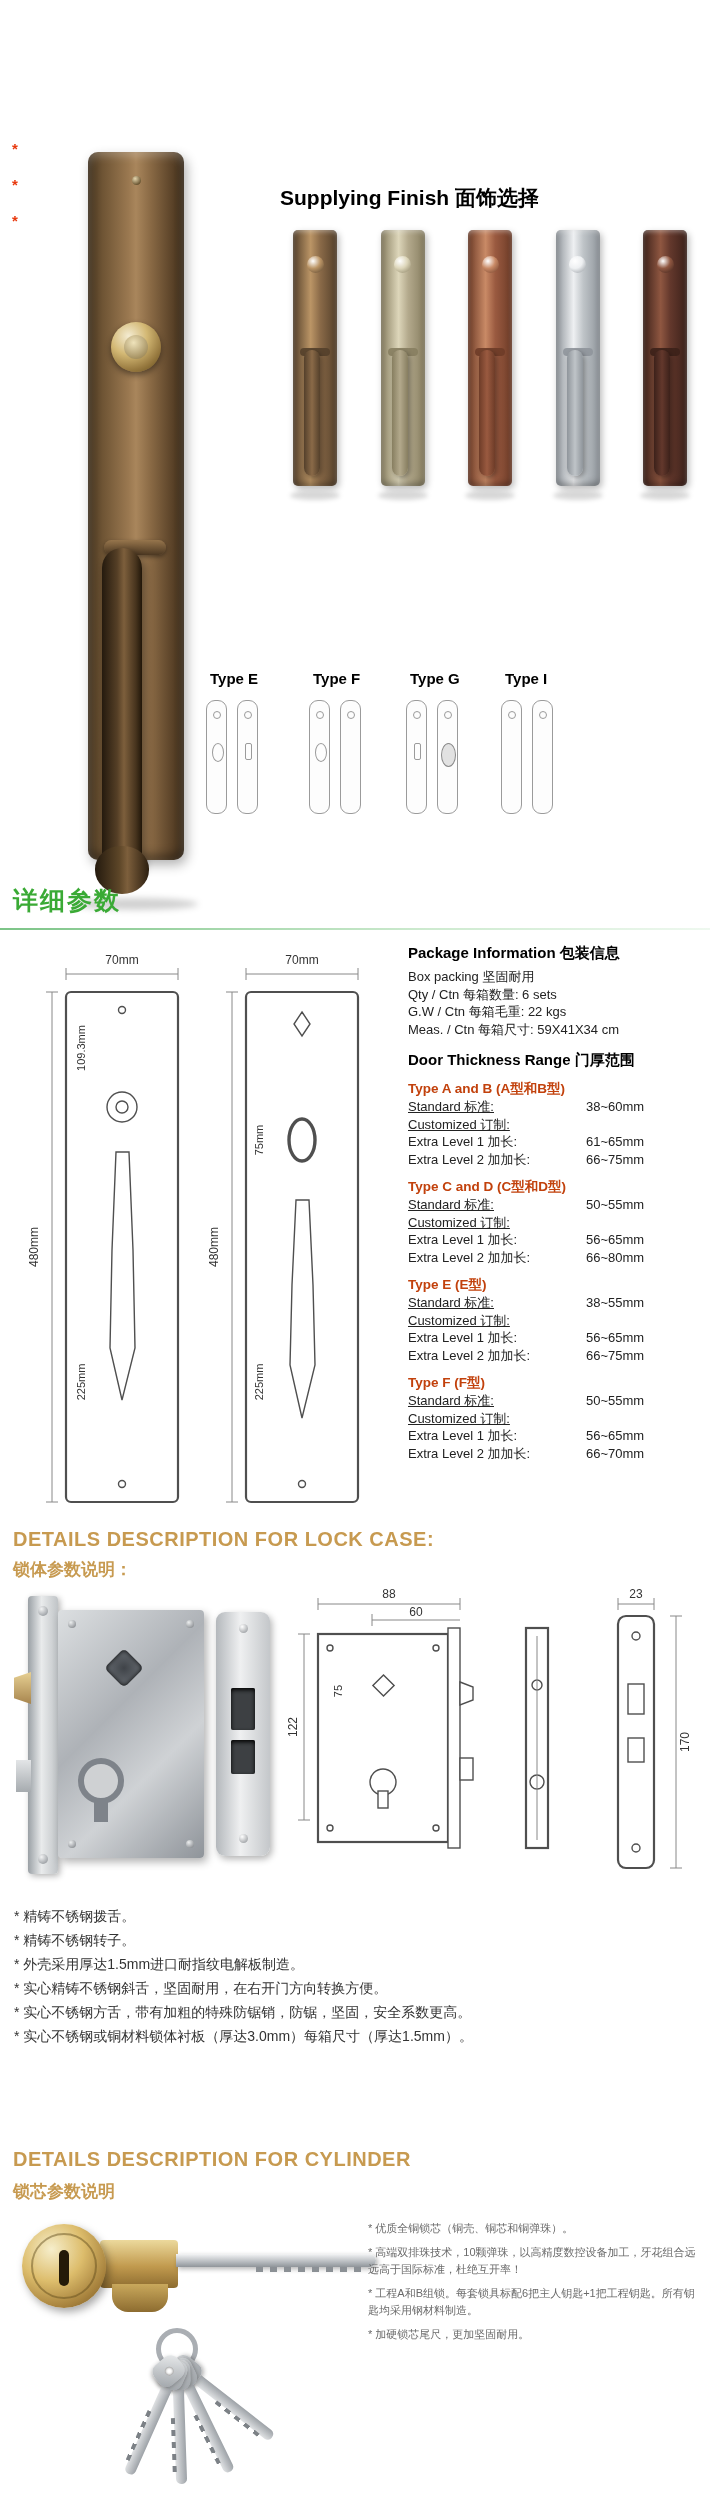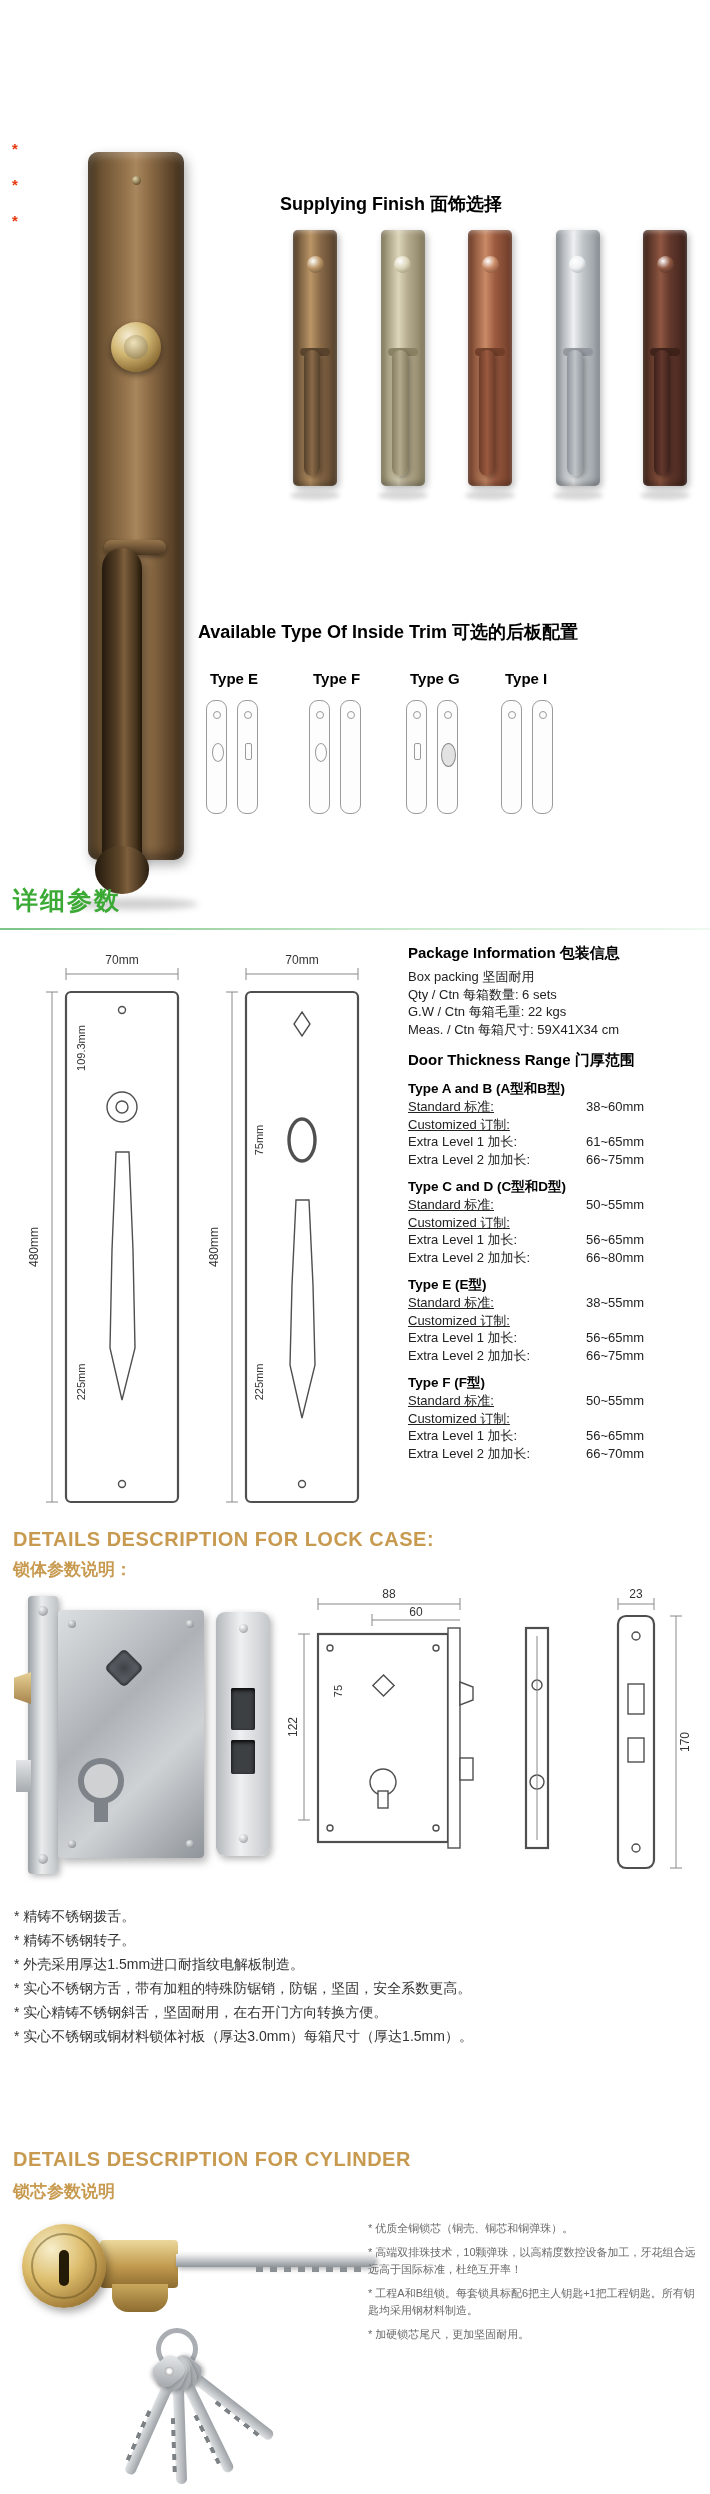--- a/index.html
+++ b/index.html
@@ -32,21 +32,21 @@
     background:linear-gradient(180deg,#96754c,#4c3822); box-shadow:0 2px 4px rgba(0,0,0,.4); }
   .p-grip { position:absolute; left:44px; top:402px; width:40px; height:330px; border-radius:20px;
     background:linear-gradient(90deg,#241a0e,#553f26 38%,#7d5f3c 55%,#46331d 85%,#201609);
     box-shadow:3px 4px 9px rgba(0,0,0,.4); }
   .p-grip::after { content:""; position:absolute; left:-7px; bottom:-16px; width:54px; height:48px;
     border-radius:48% 48% 50% 50%; background:linear-gradient(90deg,#241a0e,#5d4628 45%,#7d5f3c 60%,#2c1f10); }
   .p-shadow { position:absolute; left:16px; bottom:0; width:124px; height:12px; border-radius:50%;
     background:rgba(0,0,0,.18); filter:blur(3px); }
 
   
-  .sf-title { position:absolute; left:280px; top:184px; font-size:18px; font-weight:bold; color:#000;margin-top:8px; }
+  .sf-title { position:absolute; left:280px; top:184px; font-size:21px; font-weight:bold; color:#000; }
   .finishes { position:absolute; left:278px; top:226px; width:424px; height:290px; display:flex; justify-content:space-between; }
   .finish { position:relative; width:74px; height:290px; }
   .f-plate { position:absolute; left:15px; top:4px; width:44px; height:256px; border-radius:5px;
     background:linear-gradient(90deg,var(--dark),var(--light) 40%,var(--base) 62%,var(--dark));
     box-shadow:inset 0 2px 4px rgba(255,255,255,.35), inset 0 -3px 6px rgba(0,0,0,.3), 2px 3px 7px rgba(0,0,0,.28); }
   .f-cyl { position:absolute; left:50%; top:26px; width:17px; height:17px; margin-left:-8.5px; border-radius:50%;
     background:radial-gradient(circle at 35% 30%, #ffffff, var(--light) 45%, var(--dark)); }
   .f-thumb { position:absolute; left:7px; top:118px; width:30px; height:8px; border-radius:4px; background:var(--dark); opacity:.9; }
   .f-grip { position:absolute; left:26px; top:124px; width:16px; height:126px; border-radius:9px;
     background:linear-gradient(90deg,var(--dark),var(--base) 50%,var(--dark)); box-shadow:2px 2px 5px rgba(0,0,0,.35); }
@@ -78,21 +78,21 @@
   .svg-draw .outline2 { fill:#ffffff; stroke:#4f4f4f; stroke-width:2.2; }
   .svg-draw .thick { fill:none; stroke:#4f4f4f; stroke-width:3.4; }
   .svg-draw text { font-family:"Liberation Sans", sans-serif; font-size:12px; fill:#333; }
   .svg-draw text.sm { font-size:11px; }
 
   
   .infocol { position:absolute; left:408px; top:944px; width:294px; }
   .pkg-title { font-size:15px; font-weight:bold; margin-bottom:5px; color:#000; }
   .pkg-row { font-size:13px; line-height:17.5px; color:#222; }
   .door-title { font-size:15px; font-weight:bold; margin-top:13px; color:#000; }
-  .dt-name { font-size:13.5px; font-weight:bold; margin-top:10px; color:#000000; }
+  .dt-name { font-size:13.5px; font-weight:bold; margin-top:10px; color:#c2410c; }
   .dt-row { display:flex; font-size:13px; line-height:17.5px; }
   .dt-label { width:178px; }
   .dt-label.u { text-decoration:underline; }
 
   
   .sec-en { position:absolute; left:13px; font-size:20px; font-weight:bold; color:#c79a50; letter-spacing:.5px; }
   .sec-cn { position:absolute; left:13px; font-size:17px; font-weight:bold; color:#c79a50; }
 
   
   .lock-photo { position:absolute; left:14px; top:1594px; width:192px; height:282px; }
@@ -215,21 +215,20 @@
     </div>
     <div class="finish" style="--dark: #3c211a; --base: #63382c; --light: #8f5741;">
       <div class="f-plate">
         <div class="f-cyl"></div>
         <div class="f-thumb"></div>
       </div>
       <div class="f-grip"></div>
     </div>
   </div>
 
-  <div class="trim-title">Available Type Of Inside Trim  可选的后板配置</div>
   <span class="trim-label" style="left:210px">Type E</span>
   <span class="trim-label" style="left:313px">Type F</span>
   <span class="trim-label" style="left:410px">Type G</span>
   <span class="trim-label" style="left:505px">Type I</span>
   <div class="trim-pair" style="left:206px">
     <div class="t-plate p-oval"></div>
     <div class="t-plate p-slot"></div>
   </div>
   <div class="trim-pair" style="left:309px">
     <div class="t-plate p-oval"></div>
@@ -461,22 +460,22 @@
     <rect class="outline" x="40" y="98" width="16" height="30"></rect>
     <rect class="outline" x="40" y="152" width="16" height="24"></rect>
     <text x="48" y="12" text-anchor="middle">23</text>
     <text transform="translate(101 156) rotate(-90)" text-anchor="middle">170</text>
   </svg>
 
   <div class="bullets">
     <p>* 精铸不锈钢拨舌。</p>
     <p>* 精铸不锈钢转子。</p>
     <p>* 外壳采用厚达1.5mm进口耐指纹电解板制造。</p>
+    <p>* 实心精铸不锈钢斜舌，坚固耐用，在右开门方向转换方便。</p>
     <p>* 实心不锈钢方舌，带有加粗的特殊防锯销，防锯，坚固，安全系数更高。</p>
-    <p>* 实心精铸不锈钢斜舌，坚固耐用，在右开门方向转换方便。</p>
     <p>* 实心不锈钢或铜材料锁体衬板（厚达3.0mm）每箱尺寸（厚达1.5mm）。</p>
   </div>
 
   <div class="sec-en" style="top:2148px">DETAILS DESCRIPTION FOR CYLINDER</div>
   <div class="sec-cn" style="top:2180px">锁芯参数说明</div>
 
   <div class="cyl-photo">
     <div class="cp-face">
       <div class="cp-keyway"></div>
     </div>

